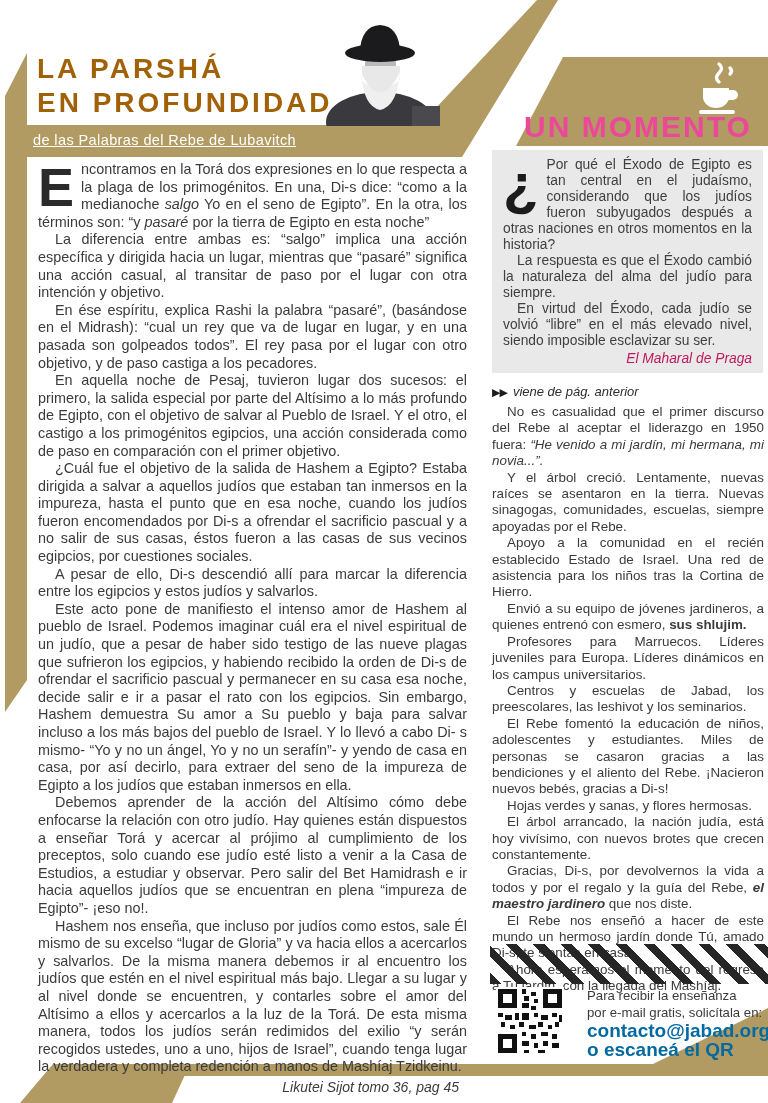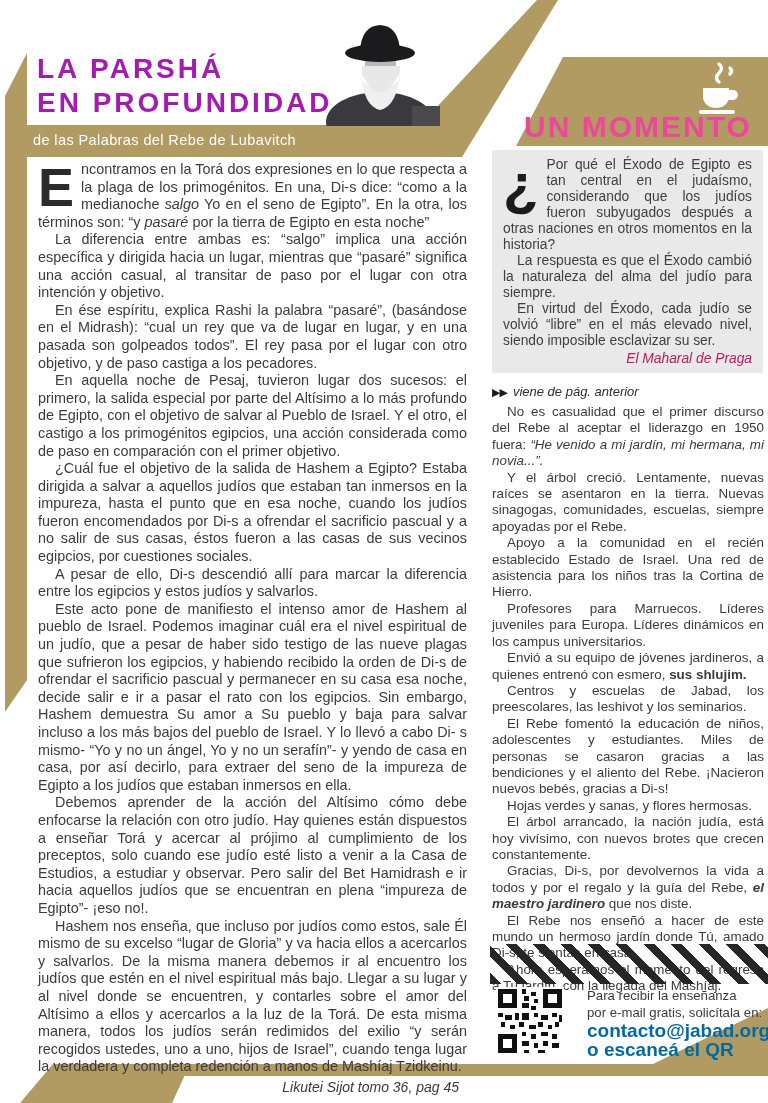--- a/index.html
+++ b/index.html
@@ -9,26 +9,26 @@
     font-family:"Liberation Sans","DejaVu Sans",sans-serif;
     -webkit-font-smoothing:antialiased;
   }
   .it{font-style:italic;}
   .bd{font-weight:bold;}
   
   #shapes{position:absolute;left:0;top:0;z-index:1;}
   
   .title{
     position:absolute;left:37px;top:52px;z-index:3;
-    color:#a21caf;font-weight:bold;font-size:28px;line-height:34px;
+    color:#a16207;font-weight:bold;font-size:28px;line-height:34px;
     letter-spacing:3px;white-space:nowrap;
   }
   .subtitle{
     position:absolute;left:33px;top:132px;z-index:3;
-    color:#ffffff;font-size:14.5px;letter-spacing:.4px;white-space:nowrap;
+    color:#ffffff;font-size:14.5px;letter-spacing:.4px;white-space:nowrap;text-decoration:underline;
   }
   .portrait{position:absolute;left:316px;top:18px;z-index:2;}
   .moment-title{
     position:absolute;left:524px;top:110px;z-index:3;
     color:#ec4899;font-weight:bold;font-size:30px;letter-spacing:2px;white-space:nowrap;
   }
   .coffee{position:absolute;left:697px;top:60px;z-index:3;}
   
   .article{
     position:absolute;left:38px;top:161px;width:429px;z-index:2;
@@ -146,22 +146,22 @@
 </div>
 
 <div class="continuation">
   <span class="arrows">▶▶</span><span>viene de pág. anterior</span>
 </div>
 
 <div class="col2">
   <p><span>No es casualidad que el primer discurso del Rebe al aceptar el liderazgo en 1950 fuera: </span><span class="it">“He venido a mi jardín, mi hermana, mi novia...”.</span></p>
   <p><span>Y el árbol creció. Lentamente, nuevas raíces se asentaron en la tierra. Nuevas sinagogas, comunidades, escuelas, siempre apoyadas por el Rebe.</span></p>
   <p><span>Apoyo a la comunidad en el recién establecido Estado de Israel. Una red de asistencia para los niños tras la Cortina de Hierro.</span></p>
+  <p><span>Envió a su equipo de jóvenes jardineros, a quienes entrenó con esmero, </span><span class="bd">sus shlujim.</span></p>
   <p><span>Profesores para Marruecos. Líderes juveniles para Europa. Líderes dinámicos en los campus universitarios.</span></p>
-  <p><span>Envió a su equipo de jóvenes jardineros, a quienes entrenó con esmero, </span><span class="bd">sus shlujim.</span></p>
   <p><span>Centros y escuelas de Jabad, los preescolares, las Ieshivot y los seminarios.</span></p>
   <p><span>El Rebe fomentó la educación de niños, adolescentes y estudiantes. Miles de personas se casaron gracias a las bendiciones y el aliento del Rebe. ¡Nacieron nuevos bebés, gracias a Di-s!</span></p>
   <p><span>Hojas verdes y sanas, y flores hermosas.</span></p>
   <p><span>El árbol arrancado, la nación judía, está hoy vivísimo, con nuevos brotes que crecen constantemente.</span></p>
   <p><span>Gracias, Di-s, por devolvernos la vida a todos y por el regalo y la guía del Rebe, </span><span class="it bd">el maestro jardinero</span><span> que nos diste.</span></p>
   <p><span>El Rebe nos enseñó a hacer de este mundo un hermoso jardín donde Tú, amado Di-s, te sientas en casa.</span></p>
   <p><span>Ahora esperamos el momento del regreso a Tu jardín, con la llegada del Mashíaj.</span></p>
 </div>
 
 <div class="hatch"></div>

